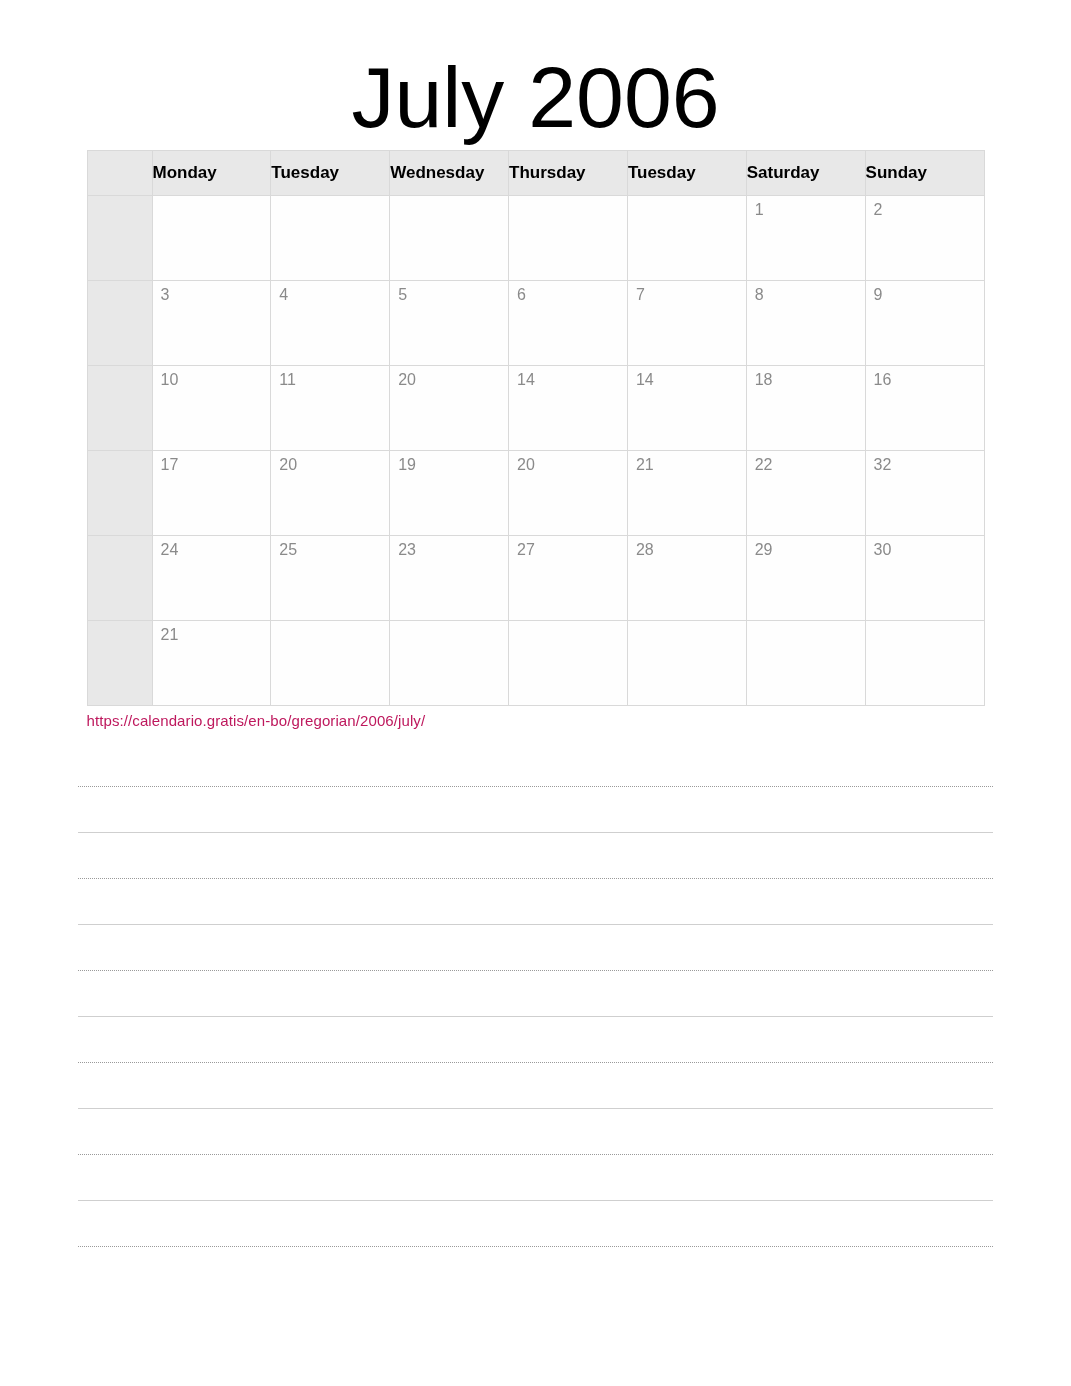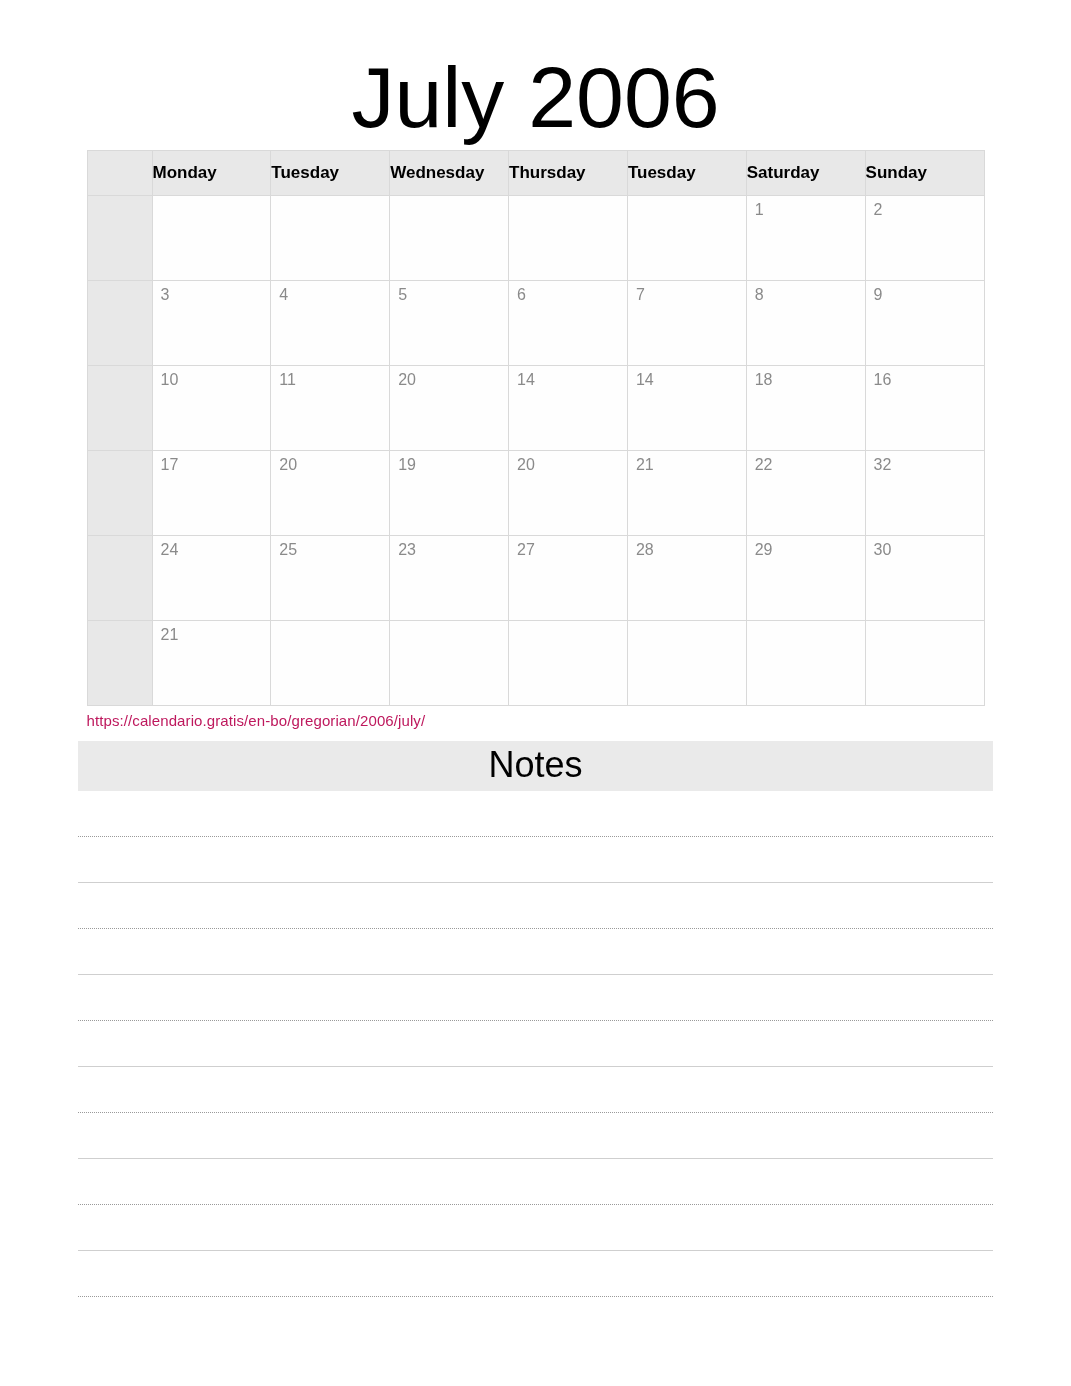--- a/index.html
+++ b/index.html
@@ -281,21 +281,20 @@
               <span class="num"></span>
             </td>
         </tr>
       </tbody>
     </table>
   </div>
 
   <div class="url">https://calendario.gratis/en-bo/gregorian/2006/july/</div>
 
   <div class="notes-wrap">
-    <div class="notes-header">Notes</div>
     <div class="notes-lines">
       <div class="note-line"></div>
       <div class="note-line solid"></div>
       <div class="note-line"></div>
       <div class="note-line solid"></div>
       <div class="note-line"></div>
       <div class="note-line solid"></div>
       <div class="note-line"></div>
       <div class="note-line solid"></div>
       <div class="note-line"></div>

